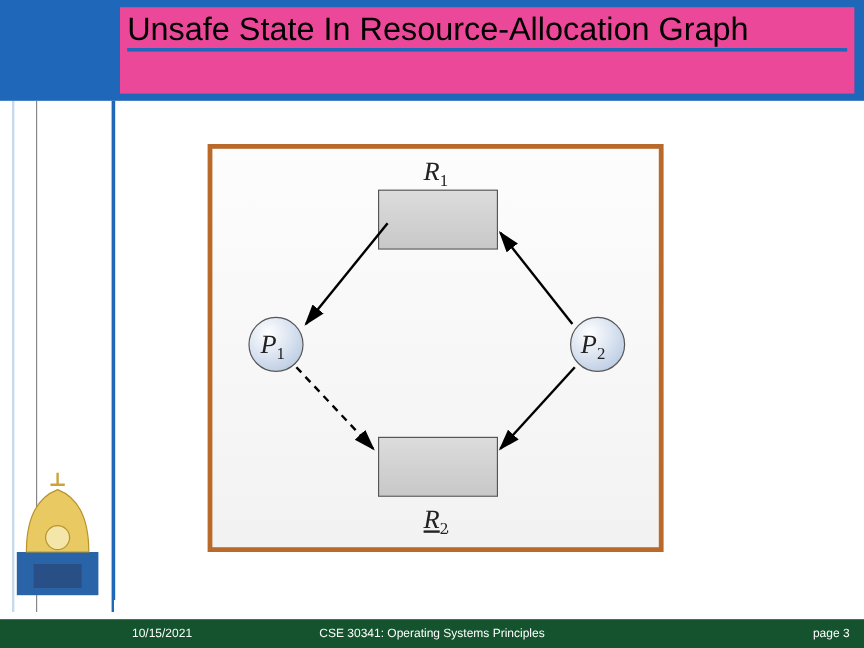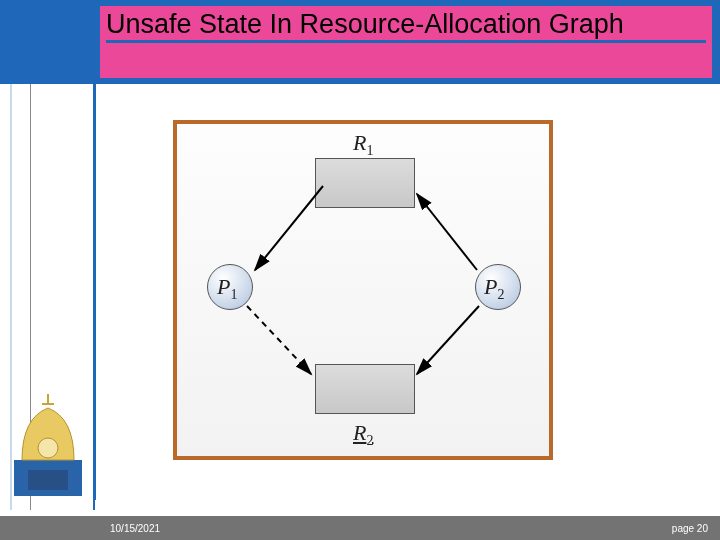--- a/index.html
+++ b/index.html
@@ -88,21 +88,21 @@
   }
   .dome {
     position: absolute;
     left: 8px; top: 390px;
     width: 80px; height: 110px;
   }
   .footer {
     position: absolute;
     left: 0; bottom: 0;
     width: 720px; height: 24px;
-    background: #737373;
+    background: #14532d;
     color: #fff;
     font-size: 10px;
     display: flex;
     align-items: center;
   }
   .footer .date { position: absolute; left: 110px; }
   .footer .course { width: 100%; text-align: center; }
   .footer .page { position: absolute; right: 12px; }
   .white-sq {
     position: absolute;
@@ -170,14 +170,15 @@
   <path d="M40 4 L40 14 M34 14 h12" stroke="#caa33a" stroke-width="2"></path>
   <path d="M14 70 Q14 28 40 18 Q66 28 66 70 Z" fill="#e8c962" stroke="#b8932c"></path>
   <rect x="20" y="80" width="40" height="20" fill="#284f86"></rect>
   <circle cx="40" cy="58" r="10" fill="#f3e6a8" stroke="#b8932c"></circle>
 </svg>
 
 <div class="white-sq"></div>
 
 <div class="footer">
   <span class="date">10/15/2021</span>
-  <span class="page">page 20</span>
+  <span class="course">CSE 30341: Operating Systems Principles</span>
+  <span class="page">page 3</span>
 </div>
 
 </body></html>

